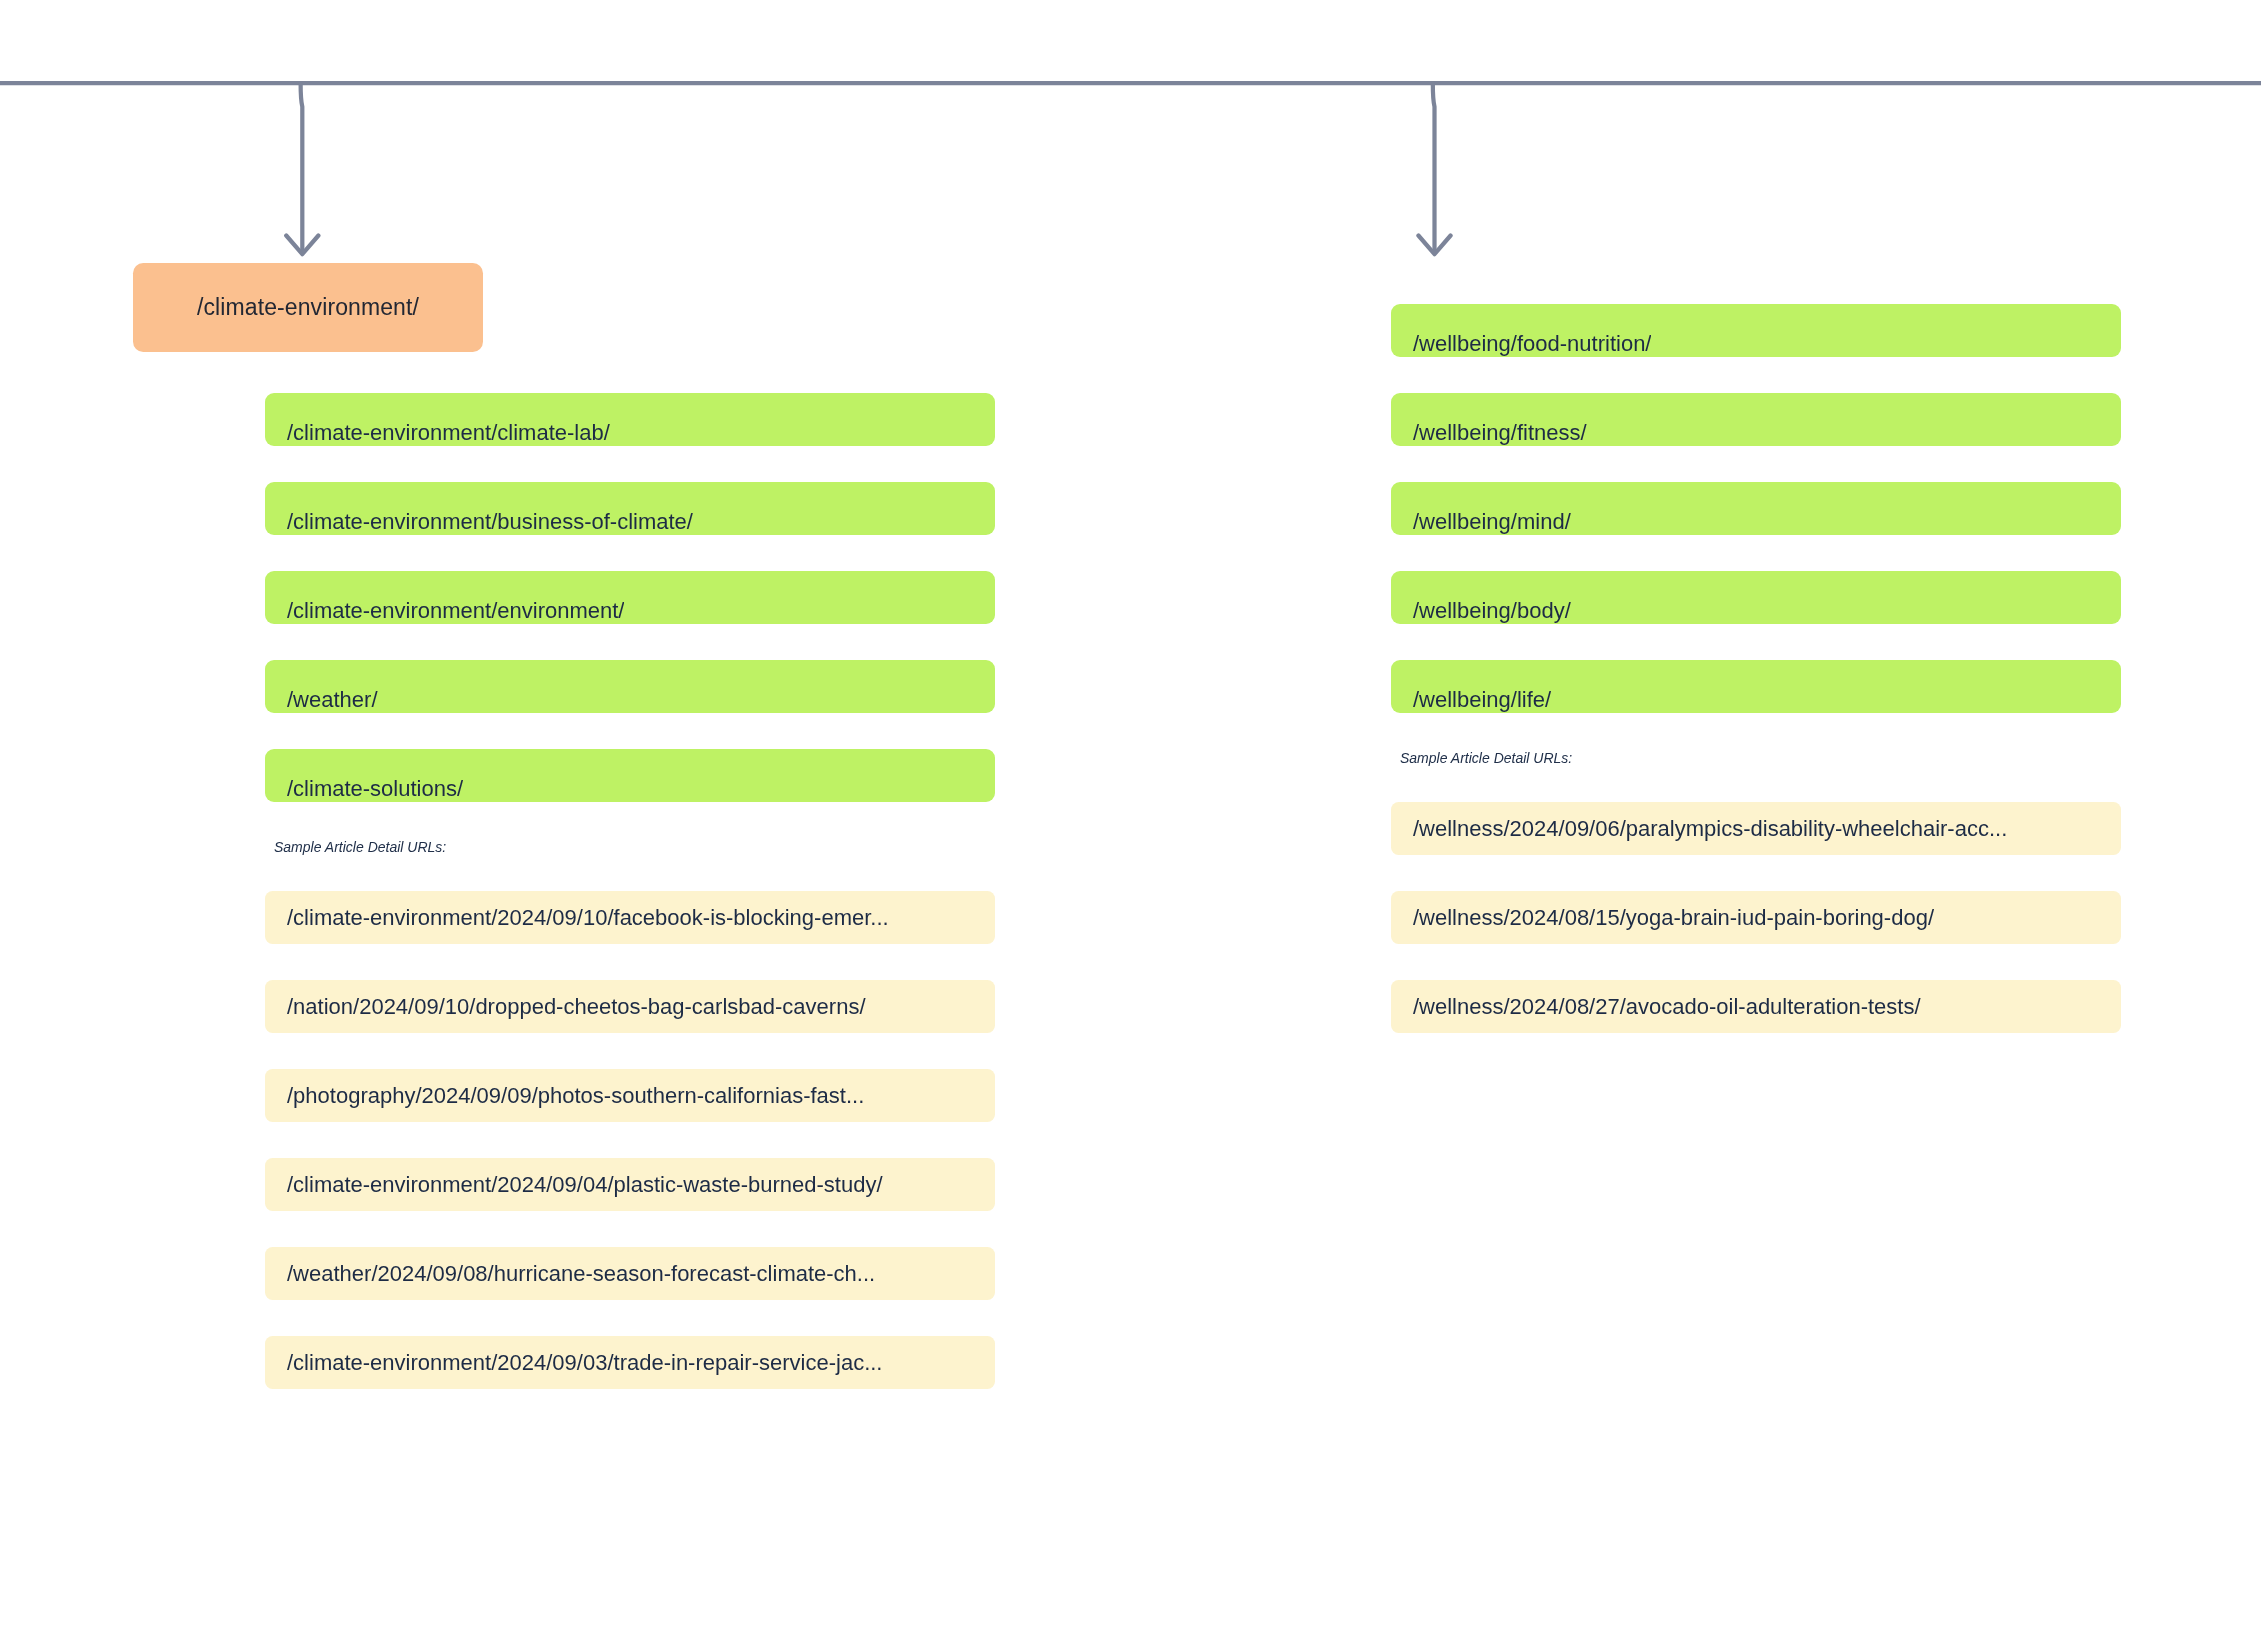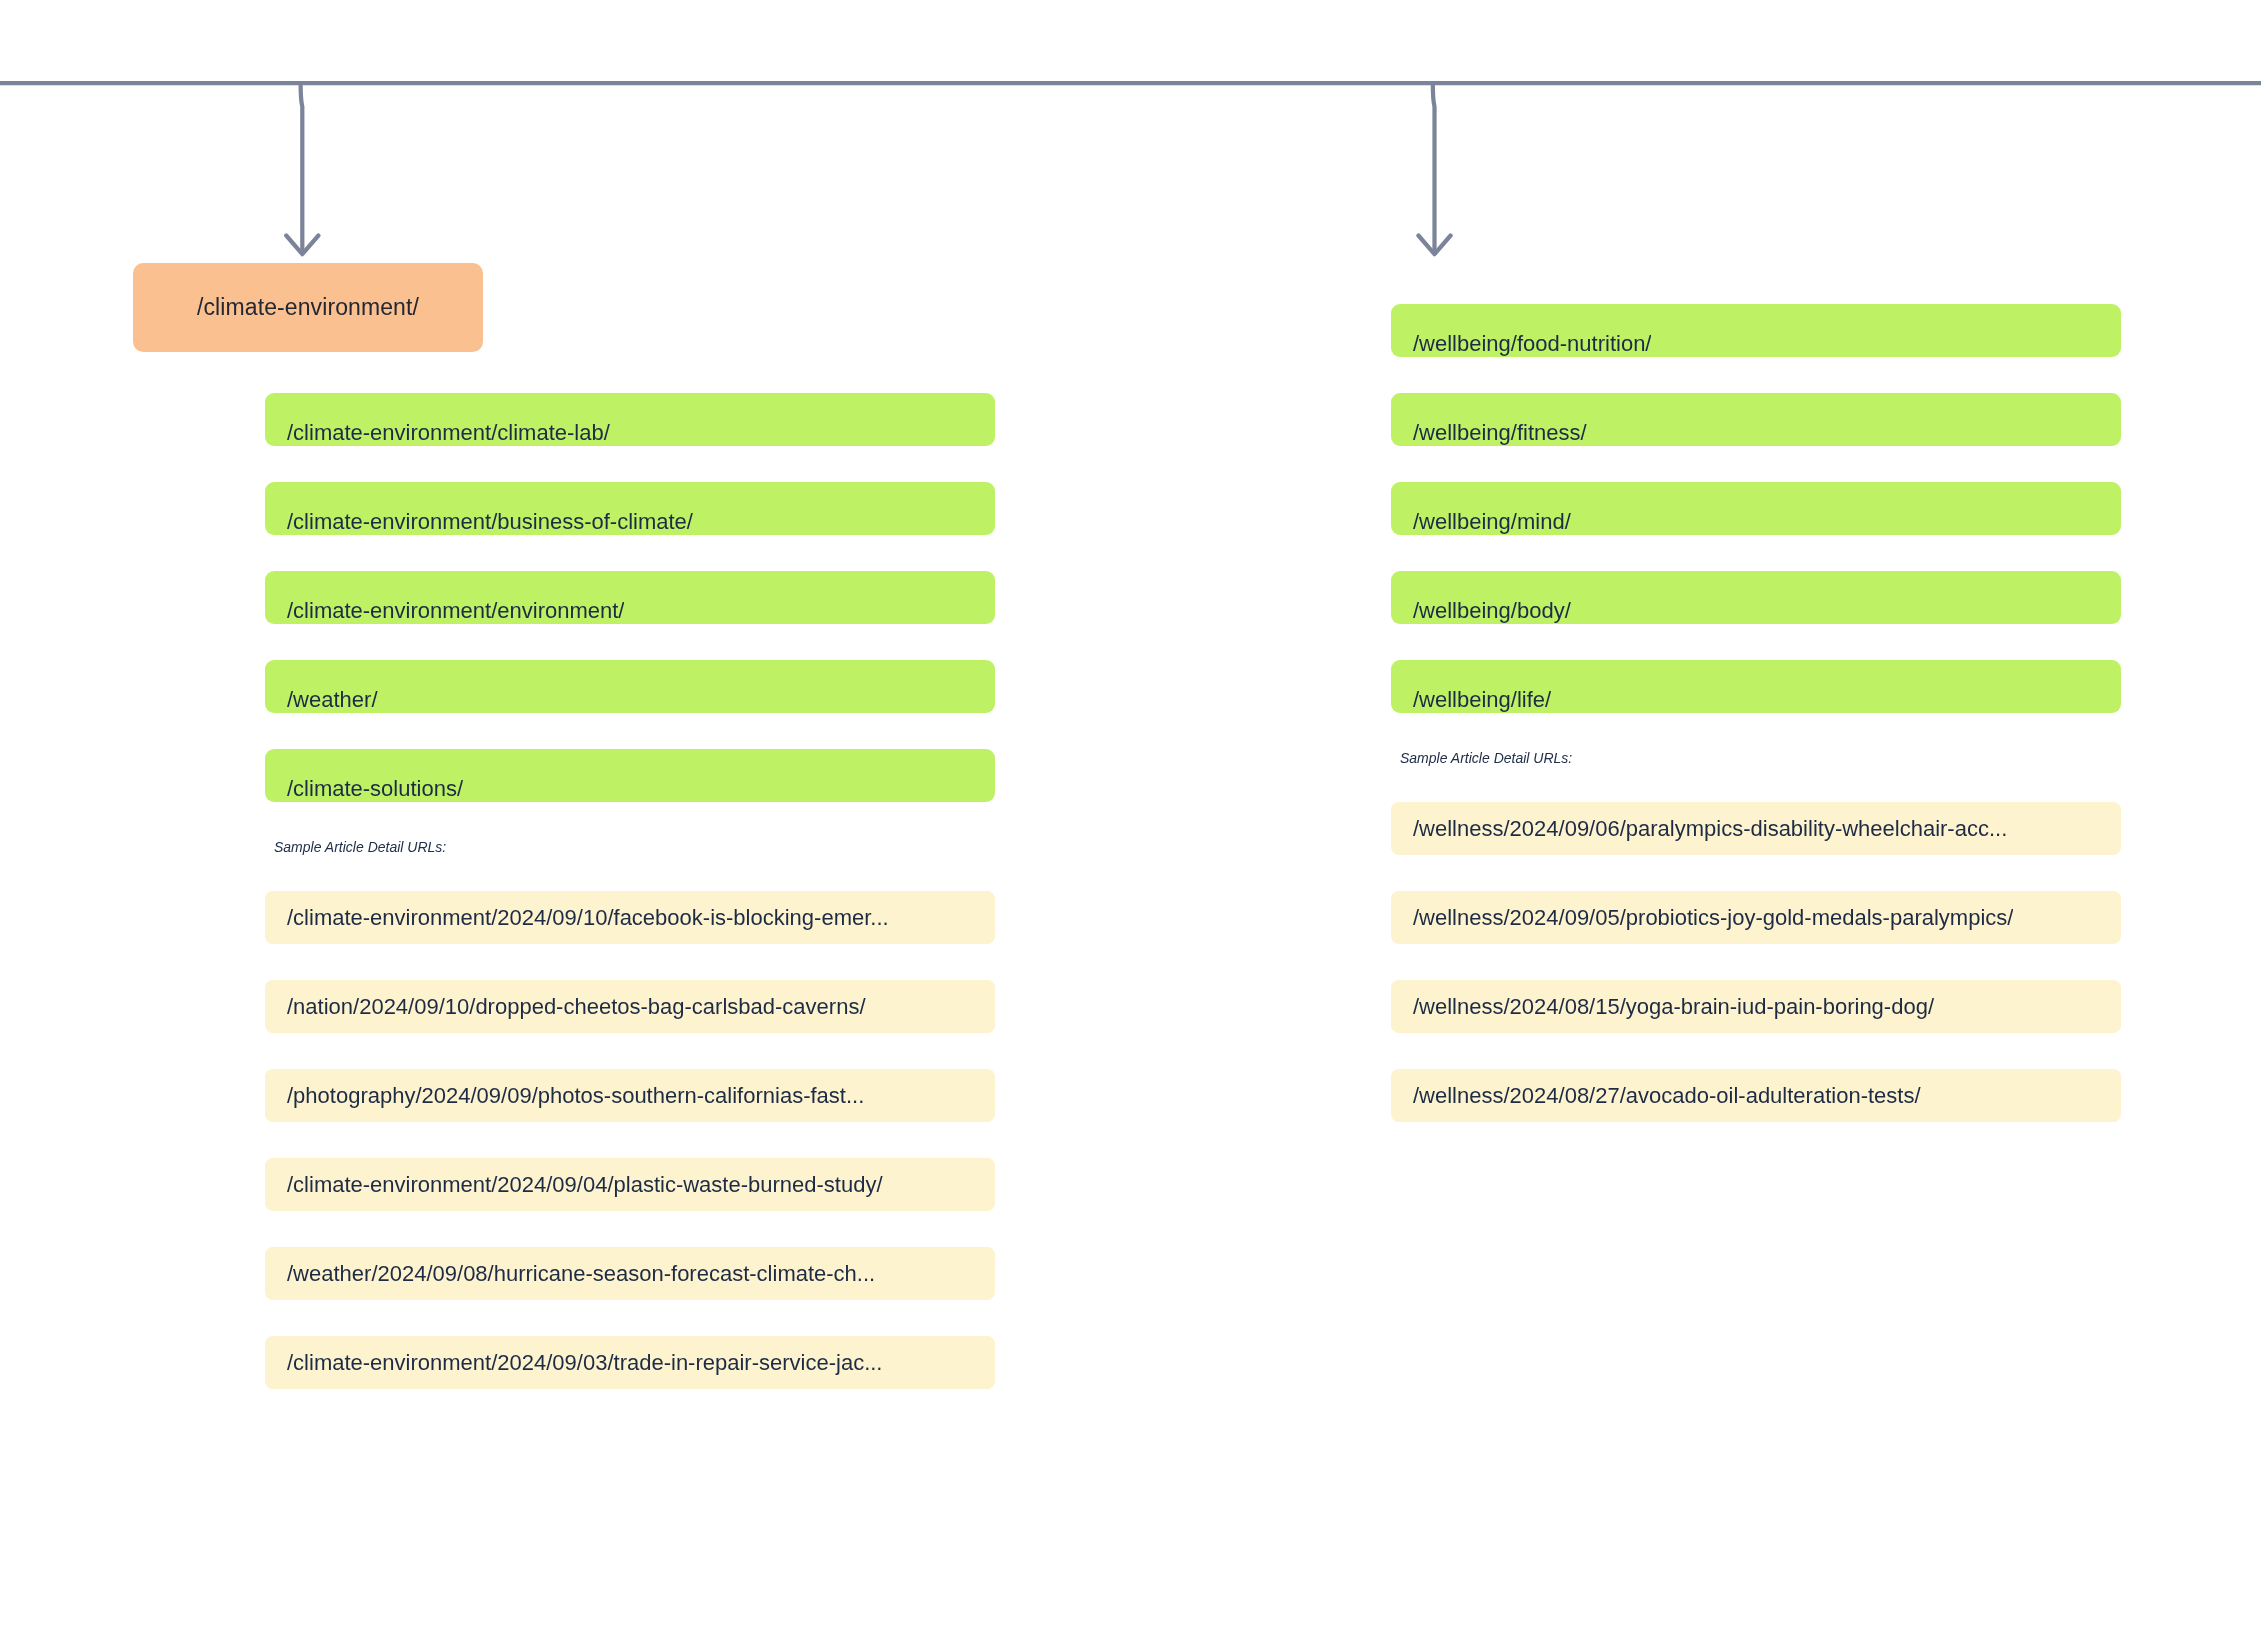--- a/index.html
+++ b/index.html
@@ -191,23 +191,20 @@
     </div>
   </div>
 
   <div class="articles-heading">Sample Article Detail URLs:</div>
 
   <div class="articles-list">
     <div class="article-node">
       <span class="article-node-label">/wellness/2024/09/06/paralympics-disability-wheelchair-acc...</span>
     </div>
     <div class="article-node">
-      <span class="article-node-label">/wellness/2024/09/05/probiotics-joy-gold-medals-paralympics/</span>
-    </div>
-    <div class="article-node">
       <span class="article-node-label">/wellness/2024/08/15/yoga-brain-iud-pain-boring-dog/</span>
     </div>
     <div class="article-node">
       <span class="article-node-label">/wellness/2024/08/27/avocado-oil-adulteration-tests/</span>
     </div>
   </div>
 </div>
 
 
 </body></html>

